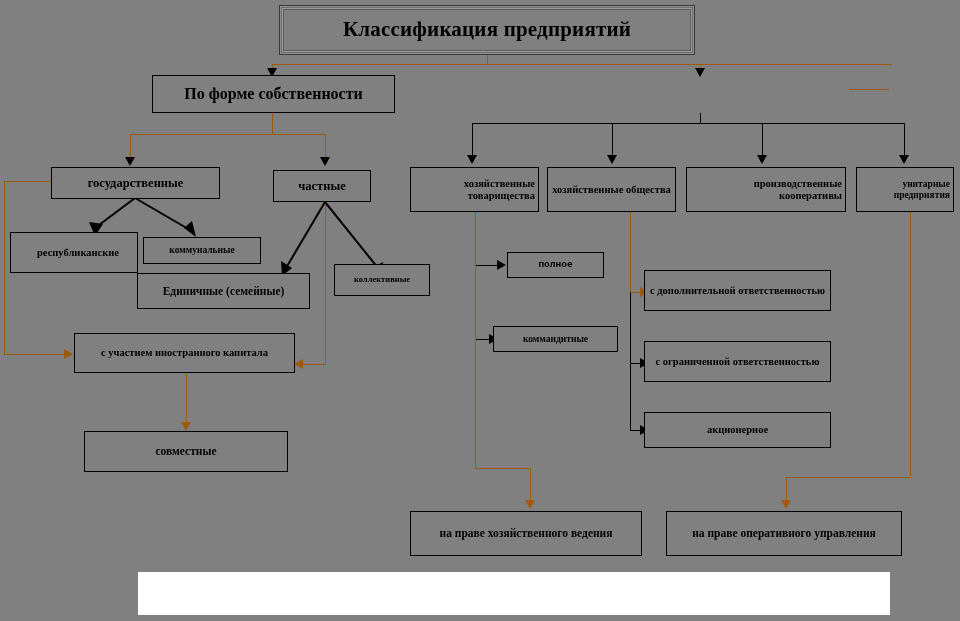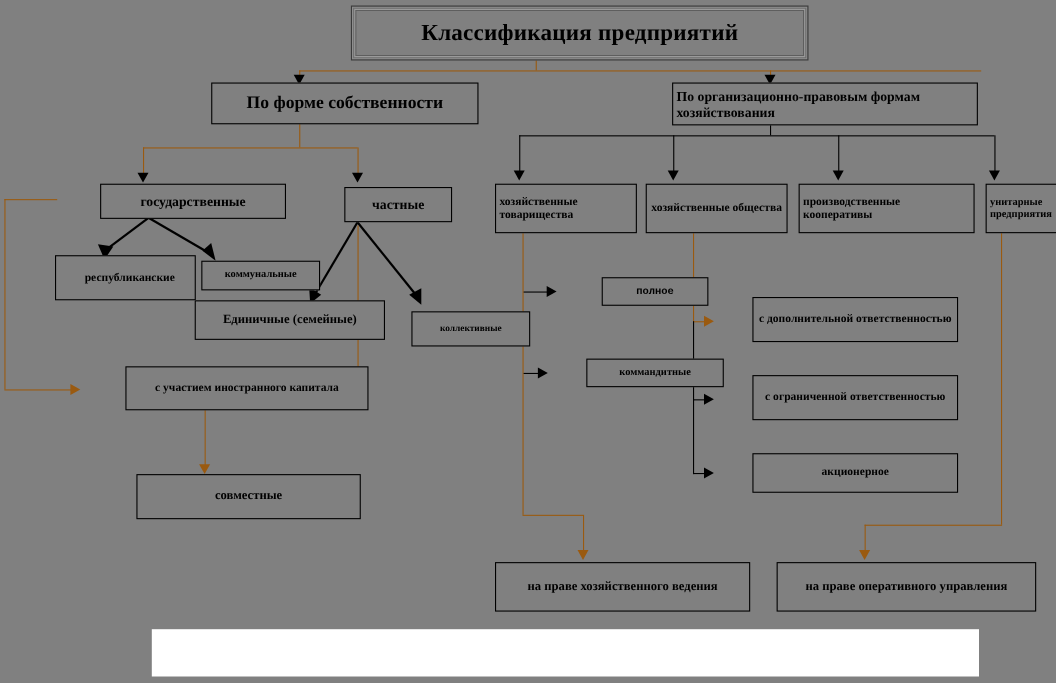--- a/index.html
+++ b/index.html
@@ -16,26 +16,25 @@
     overflow: hidden;
   }
   .node {
     position: absolute;
     box-sizing: border-box;
     border: 1px solid #000000;
     background: #808080;
     display: flex;
     align-items: center;
     justify-content: center;
-    text-align: left;
+    text-align: right;
     font-weight: bold;
     color: #000000;
     line-height: 1.12;
     padding: 1px 3px;
-    margin-left: 40px;
   }
   .node.title {
     border: 1px solid #3a3a3a;
     background: #808080;
     box-shadow:
       inset 0 0 0 1px #8e8e8e,
       inset 0 0 0 2px #6e6e6e,
       inset 0 0 0 3px #9a9a9a,
       inset 0 0 0 4px #5e5e5e;
     font-size: 21px;
@@ -169,45 +168,42 @@
   <div class="arrow down br" style="left:781px; top:500px;"></div>
 
   <div class="node title" style="left:279px; top:5px; width:416px; height:50px;">
     <span>Классификация предприятий</span>
   </div>
 
   <div class="node t20" style="left:152px; top:75px; width:243px; height:38px;">
     <span>По форме собственности</span>
   </div>
 
-  <div class="node t16" style="left:571px; top:75px; width:278px; height:39px;">
-    <span>По организационно-правовым формам хозяйствования</span>
-  </div>
 
   <div class="node t16" style="left:51px; top:167px; width:169px; height:32px;">
     <span>государственные</span>
   </div>
 
   <div class="node t16" style="left:273px; top:170px; width:98px; height:32px;">
     <span>частные</span>
   </div>
 
   <div class="node t12" style="left:10px; top:232px; width:128px; height:41px; justify-content:flex-start; padding-left:26px;">
     <span>республиканские</span>
   </div>
 
-  <div class="node t11" style="left:143px; top:237px; width:108px; height:27px;">
+  <div class="node t11" style="left:143px; top:237px; width:118px; height:27px;">
     <span>коммунальные</span>
   </div>
 
   <div class="node t14" style="left:137px; top:273px; width:173px; height:36px;">
     <span>Единичные (семейные)</span>
   </div>
 
-  <div class="node t10" style="left:334px; top:283px; width:108px; height:32px;">
+  <div class="node t10" style="left:334px; top:264px; width:96px; height:32px;">
     <span>коллективные</span>
   </div>
 
   <div class="node t12" style="left:74px; top:333px; width:221px; height:40px;">
     <span>с участием иностранного капитала</span>
   </div>
 
   <div class="node t14" style="left:84px; top:431px; width:204px; height:41px;">
     <span>совместные</span>
   </div>

